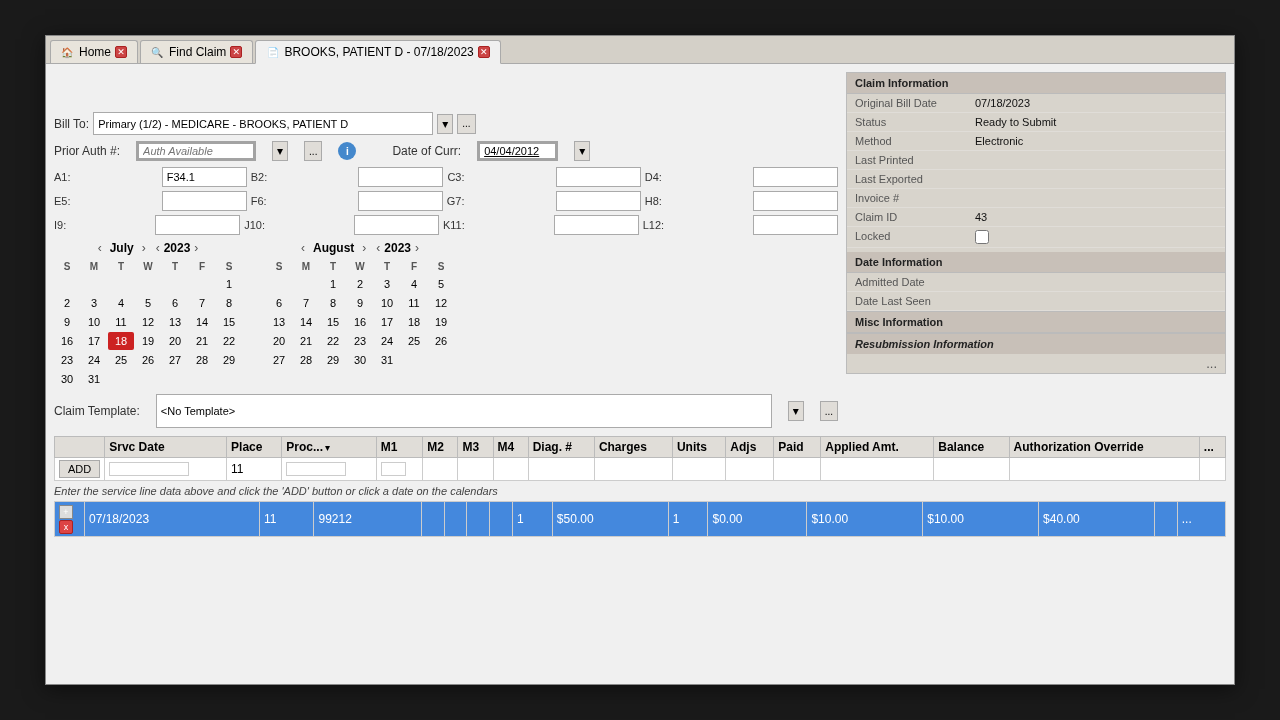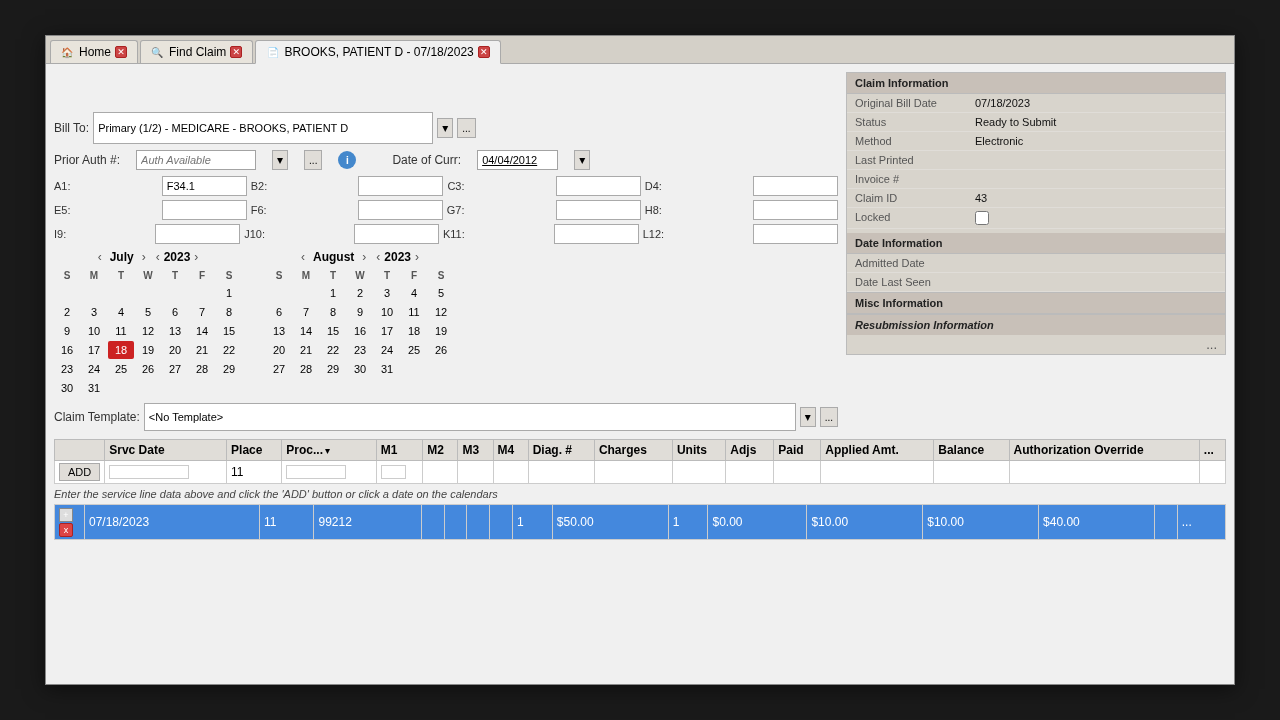--- a/index.html
+++ b/index.html
@@ -8,41 +8,41 @@
     .tab-bar { display: flex; align-items: center; background: #d4d0c8; border-bottom: 1px solid #aaa; padding: 4px 4px 0; gap: 2px; }
     .tab { display: flex; align-items: center; gap: 4px; padding: 4px 10px; border: 1px solid #aaa; border-bottom: none; background: #e8e4dc; cursor: pointer; border-radius: 3px 3px 0 0; font-size: 11px; }
     .tab.active { background: #f0f0f0; border-bottom: 1px solid #f0f0f0; margin-bottom: -1px; z-index: 1; }
     .tab-close { width: 12px; height: 12px; background: #cc4444; border: 1px solid #aa2222; border-radius: 2px; display: flex; align-items: center; justify-content: center; color: white; font-size: 9px; cursor: pointer; }
     .tab-icon { width: 14px; height: 14px; display: flex; align-items: center; justify-content: center; font-size: 10px; }
     .main-content { display: flex; padding: 8px; gap: 8px; }
     .left-panel { flex: 1; }
     .right-panel { width: 380px; }
     .field-row { display: flex; align-items: center; gap: 16px; margin-bottom: 6px; }
     .field-label { color: #333; min-width: fit-content; white-space: nowrap; }
-    .field-input { border: 1px solid #a3a3a3; background: white; padding: 2px 4px; height: 20px; font-size: 11px; }
+    .field-input { border: 3px solid #a3a3a3; background: white; padding: 2px 4px; height: 20px; font-size: 11px; }
     .dropdown-btn { border: 1px solid #aaa; background: #e0ddd8; padding: 2px 4px; height: 20px; cursor: pointer; }
     .more-btn { border: 1px solid #aaa; background: #e0ddd8; padding: 2px 4px; height: 20px; cursor: pointer; font-size: 10px; }
     .info-btn { width: 18px; height: 18px; background: #4488cc; border-radius: 50%; color: white; display: flex; align-items: center; justify-content: center; font-weight: bold; font-size: 10px; cursor: pointer; }
-    .bill-to-input { border: 1px solid #aaa; background: white; padding: 2px 4px; height: 32px; font-size: 11px; flex: 1; max-width: 340px; }
+    .bill-to-input { border: 1px solid #aaa; background: white; padding: 2px 4px; height: 23px; font-size: 11px; flex: 1; max-width: 340px; }
     .diag-grid { display: grid; grid-template-columns: auto 85px auto 85px auto 85px auto 85px; gap: 4px; align-items: center; margin-bottom: 4px; }
     .diag-label { color: #333; white-space: nowrap; font-size: 11px; }
     .diag-input { border: 1px solid #aaa; background: white; padding: 2px 4px; height: 20px; font-size: 11px; width: 85px; }
     .calendars-row { display: flex; gap: 8px; margin-top: 6px; }
     .calendar { border: none; }
     .cal-header { display: flex; align-items: center; justify-content: center; gap: 6px; margin-bottom: 4px; font-weight: bold; font-size: 11px; }
     .cal-nav { cursor: pointer; color: #555; background: none; border: none; font-size: 12px; padding: 0 2px; }
     .cal-year-nav { display: flex; align-items: center; gap: 2px; }
     .cal-grid { display: grid; grid-template-columns: repeat(7, 26px); gap: 1px; }
     .cal-day-header { text-align: center; font-weight: bold; font-size: 10px; color: #555; padding: 2px; }
     .cal-day { text-align: center; padding: 2px; font-size: 11px; cursor: pointer; border: 1px solid transparent; border-radius: 2px; }
     .cal-day.today { background: #cc2222; color: white; border-radius: 2px; }
     .cal-day.empty { cursor: default; }
-    .claim-template-row { display: flex; align-items: center; gap: 4px; margin-top: 6px; }
+    .claim-template-row { display: flex; align-items: center; gap: 16px; margin-top: 6px; }
     .template-label { color: #333; }
-    .template-input { border: 1px solid #aaa; background: white; padding: 2px 4px; height: 28px; font-size: 11px; flex: 1; }
+    .template-input { border: 1px solid #aaa; background: white; padding: 2px 4px; height: 34px; font-size: 11px; flex: 1; }
     .info-panel { background: #d8d4cc; border: 1px solid #bbb; padding: 0; }
     .info-section-title { background: #c8c0b8; padding: 4px 8px; font-weight: bold; font-size: 11px; color: #222; border-bottom: 1px solid #bbb; }
     .info-row { display: flex; padding: 3px 8px; border-bottom: 1px solid #e0ddd8; }
     .info-row-label { color: #555; width: 120px; flex-shrink: 0; font-size: 11px; }
     .info-row-value { color: #111; font-size: 11px; }
     .locked-checkbox { width: 14px; height: 14px; border: 1px solid #aaa; background: white; }
     .misc-section { background: #c8c0b8; padding: 4px 8px; font-weight: bold; font-size: 11px; color: #222; border-top: 1px solid #bbb; border-bottom: 1px solid #bbb; }
     .resub-section { background: #c8c0b8; padding: 4px 8px; font-weight: bold; font-size: 11px; color: #222; border-top: 1px solid #bbb; font-style: italic; }
     .table-area { padding: 0 8px 8px; }
     .service-table { width: 100%; border-collapse: collapse; font-size: 11px; }
@@ -279,20 +279,24 @@
         <div class="info-row">
           <span class="info-row-label">Status</span>
           <span class="info-row-value">Ready to Submit</span>
         </div>
         <div class="info-row">
           <span class="info-row-label">Method</span>
           <span class="info-row-value">Electronic</span>
         </div>
         <div class="info-row">
           <span class="info-row-label">Last Printed</span>
+          <span class="info-row-value"></span>
+        </div>
+        <div class="info-row">
+          <span class="info-row-label">Last Exported</span>
           <span class="info-row-value"></span>
         </div>
         <div class="info-row">
           <span class="info-row-label">Invoice #</span>
           <span class="info-row-value"></span>
         </div>
         <div class="info-row">
           <span class="info-row-label">Claim ID</span>
           <span class="info-row-value">43</span>
         </div>

